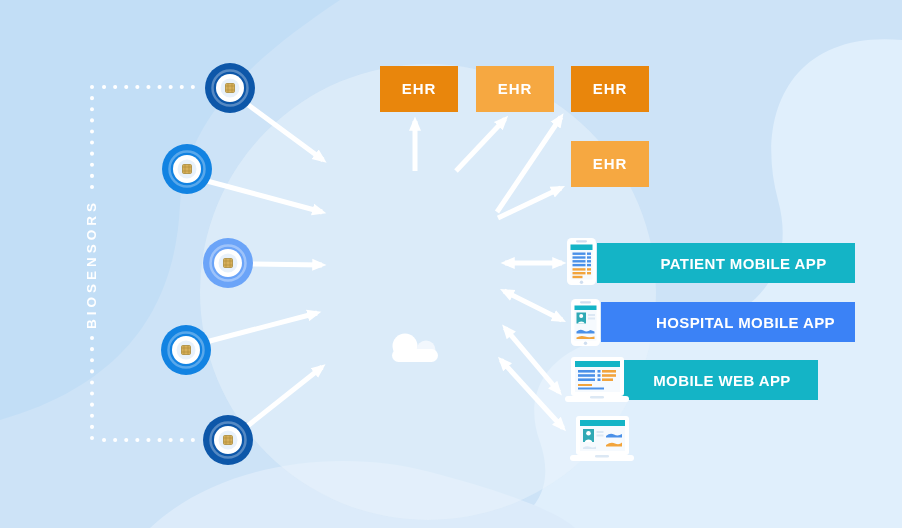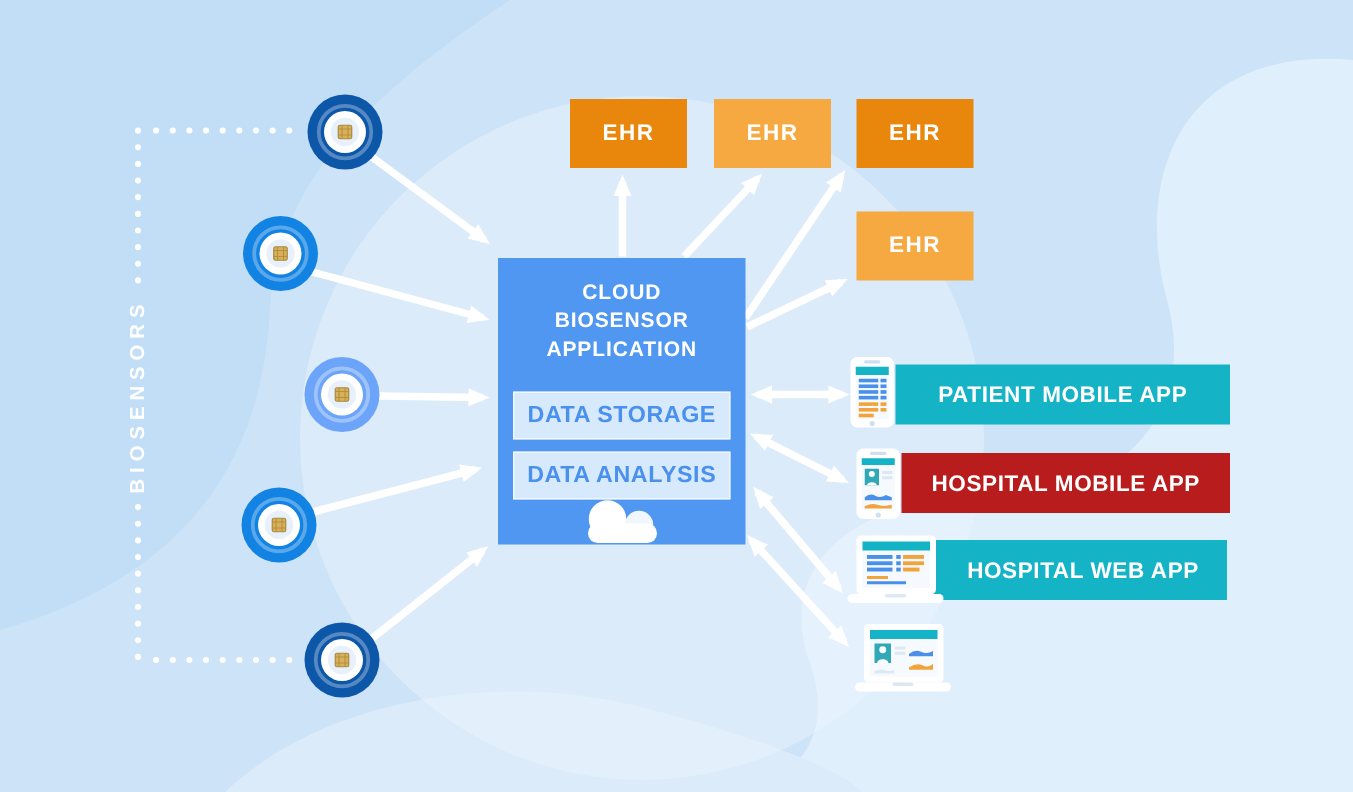--- a/index.html
+++ b/index.html
@@ -47,24 +47,24 @@
   .ehr-dark{background:#E9860C;}
   .ehr-light{background:#F6A841;}
   #ehr-1{left:380px;top:66px;}
   #ehr-2{left:476px;top:66px;}
   #ehr-3{left:571px;top:66px;}
   #ehr-4{left:571px;top:141px;}
 
   
   .app-bar{
     height:40px;color:#fff;font-size:15px;letter-spacing:0.4px;
-    display:flex;align-items:center;justify-content:center;text-align:center;
+    display:flex;align-items:center;justify-content:center;text-align:center;padding-left:35px;
   }
   .app-bright{background:#14B4C6;}
-  .app-muted{background:#b91c1c;}
+  .app-muted{background:#3b82f6;}
   #app-bar-0{left:597px;top:243px;width:223px;}
   #app-bar-1{left:601px;top:302px;width:219px;}
   #app-bar-2{left:612px;top:360px;width:206px;padding-left:14px;width:192px;}
   #app-bar-3{left:612px;top:418px;width:206px;padding-left:14px;width:192px;}
 </style>
 </head>
 <body>
 
 <div id="canvas">
 
@@ -146,43 +146,34 @@
         <circle r="14" fill="#FFFFFF"></circle>
           <circle r="9.5" fill="#E8F1FB"></circle>
         <rect x="-4.5" y="-4.5" width="9" height="9" rx="1.2" fill="#D8B05C" stroke="#A98B3C" stroke-width="0.8"></rect>
         <path d="M-2,-4.5 V4.5 M2,-4.5 V4.5 M-4.5,-2 H4.5 M-4.5,2 H4.5" stroke="#B3903B" stroke-width="0.7"></path>
       </g>
     </g>
   </svg>
 
   <div id="biosensors-label">BIOSENSORS</div>
 
-  <div id="cloud-box" class="abs">
-    <div class="title">
-      <div>CLOUD</div>
-      <div>BIOSENSOR</div>
-      <div>APPLICATION</div>
-    </div>
-    <div id="module-storage" class="module">DATA STORAGE</div>
-    <div id="module-analysis" class="module">DATA ANALYSIS</div>
-  </div>
 
   <div id="ehr-1" class="abs ehr-box ehr-dark">EHR</div>
   <div id="ehr-2" class="abs ehr-box ehr-light">EHR</div>
   <div id="ehr-3" class="abs ehr-box ehr-dark">EHR</div>
   <div id="ehr-4" class="abs ehr-box ehr-light">EHR</div>
 
   <div id="app-bar-0" class="abs app-bar app-bright">
     <span>PATIENT MOBILE APP</span>
   </div>
   <div id="app-bar-1" class="abs app-bar app-muted">
     <span>HOSPITAL MOBILE APP</span>
   </div>
   <div id="app-bar-2" class="abs app-bar app-bright">
-    <span>HOSPITAL WEB APP</span>
+    <span>MOBILE WEB APP</span>
   </div>
 
   <svg id="icon-layer" width="902" height="528" viewBox="0 0 902 528">
 
     <g transform="translate(415,353)">
       <circle cx="-10" cy="-7" r="12.5" fill="#FFFFFF"></circle>
       <circle cx="11" cy="-3" r="9.5" fill="#F2F7FD"></circle>
       <rect x="-23" y="-4" width="46" height="13" rx="6.5" fill="#FFFFFF"></rect>
     </g>
 

